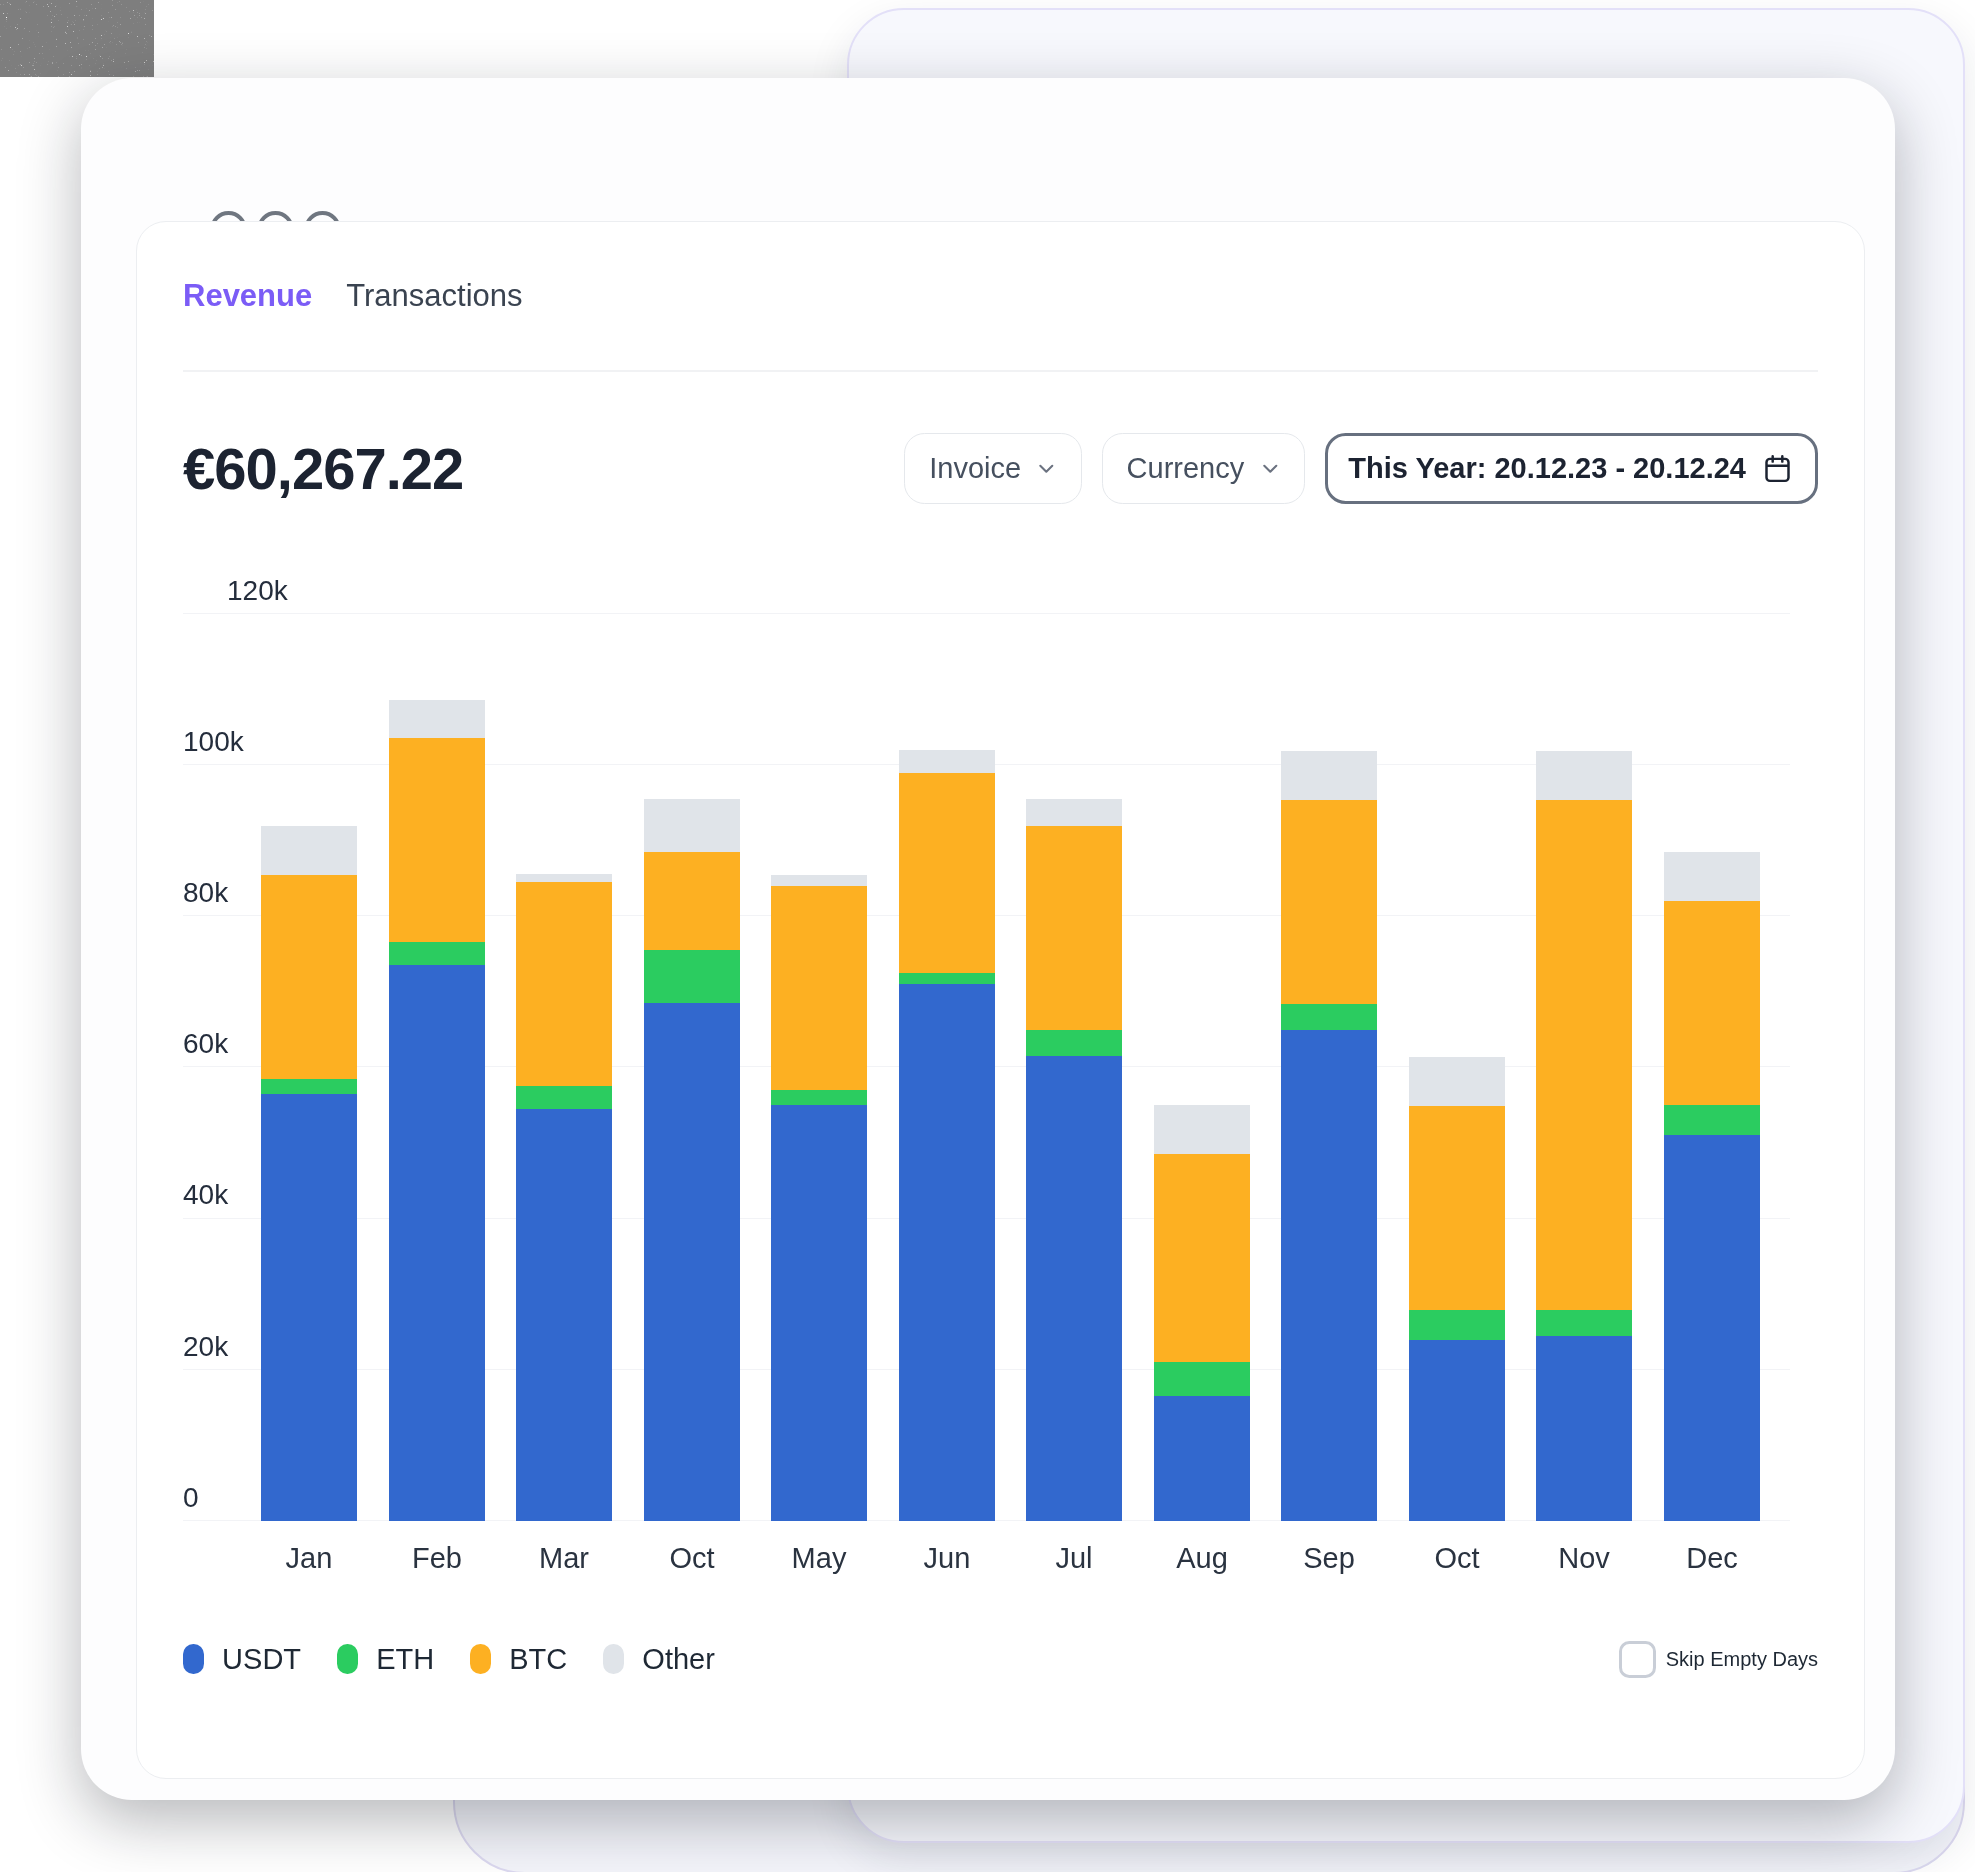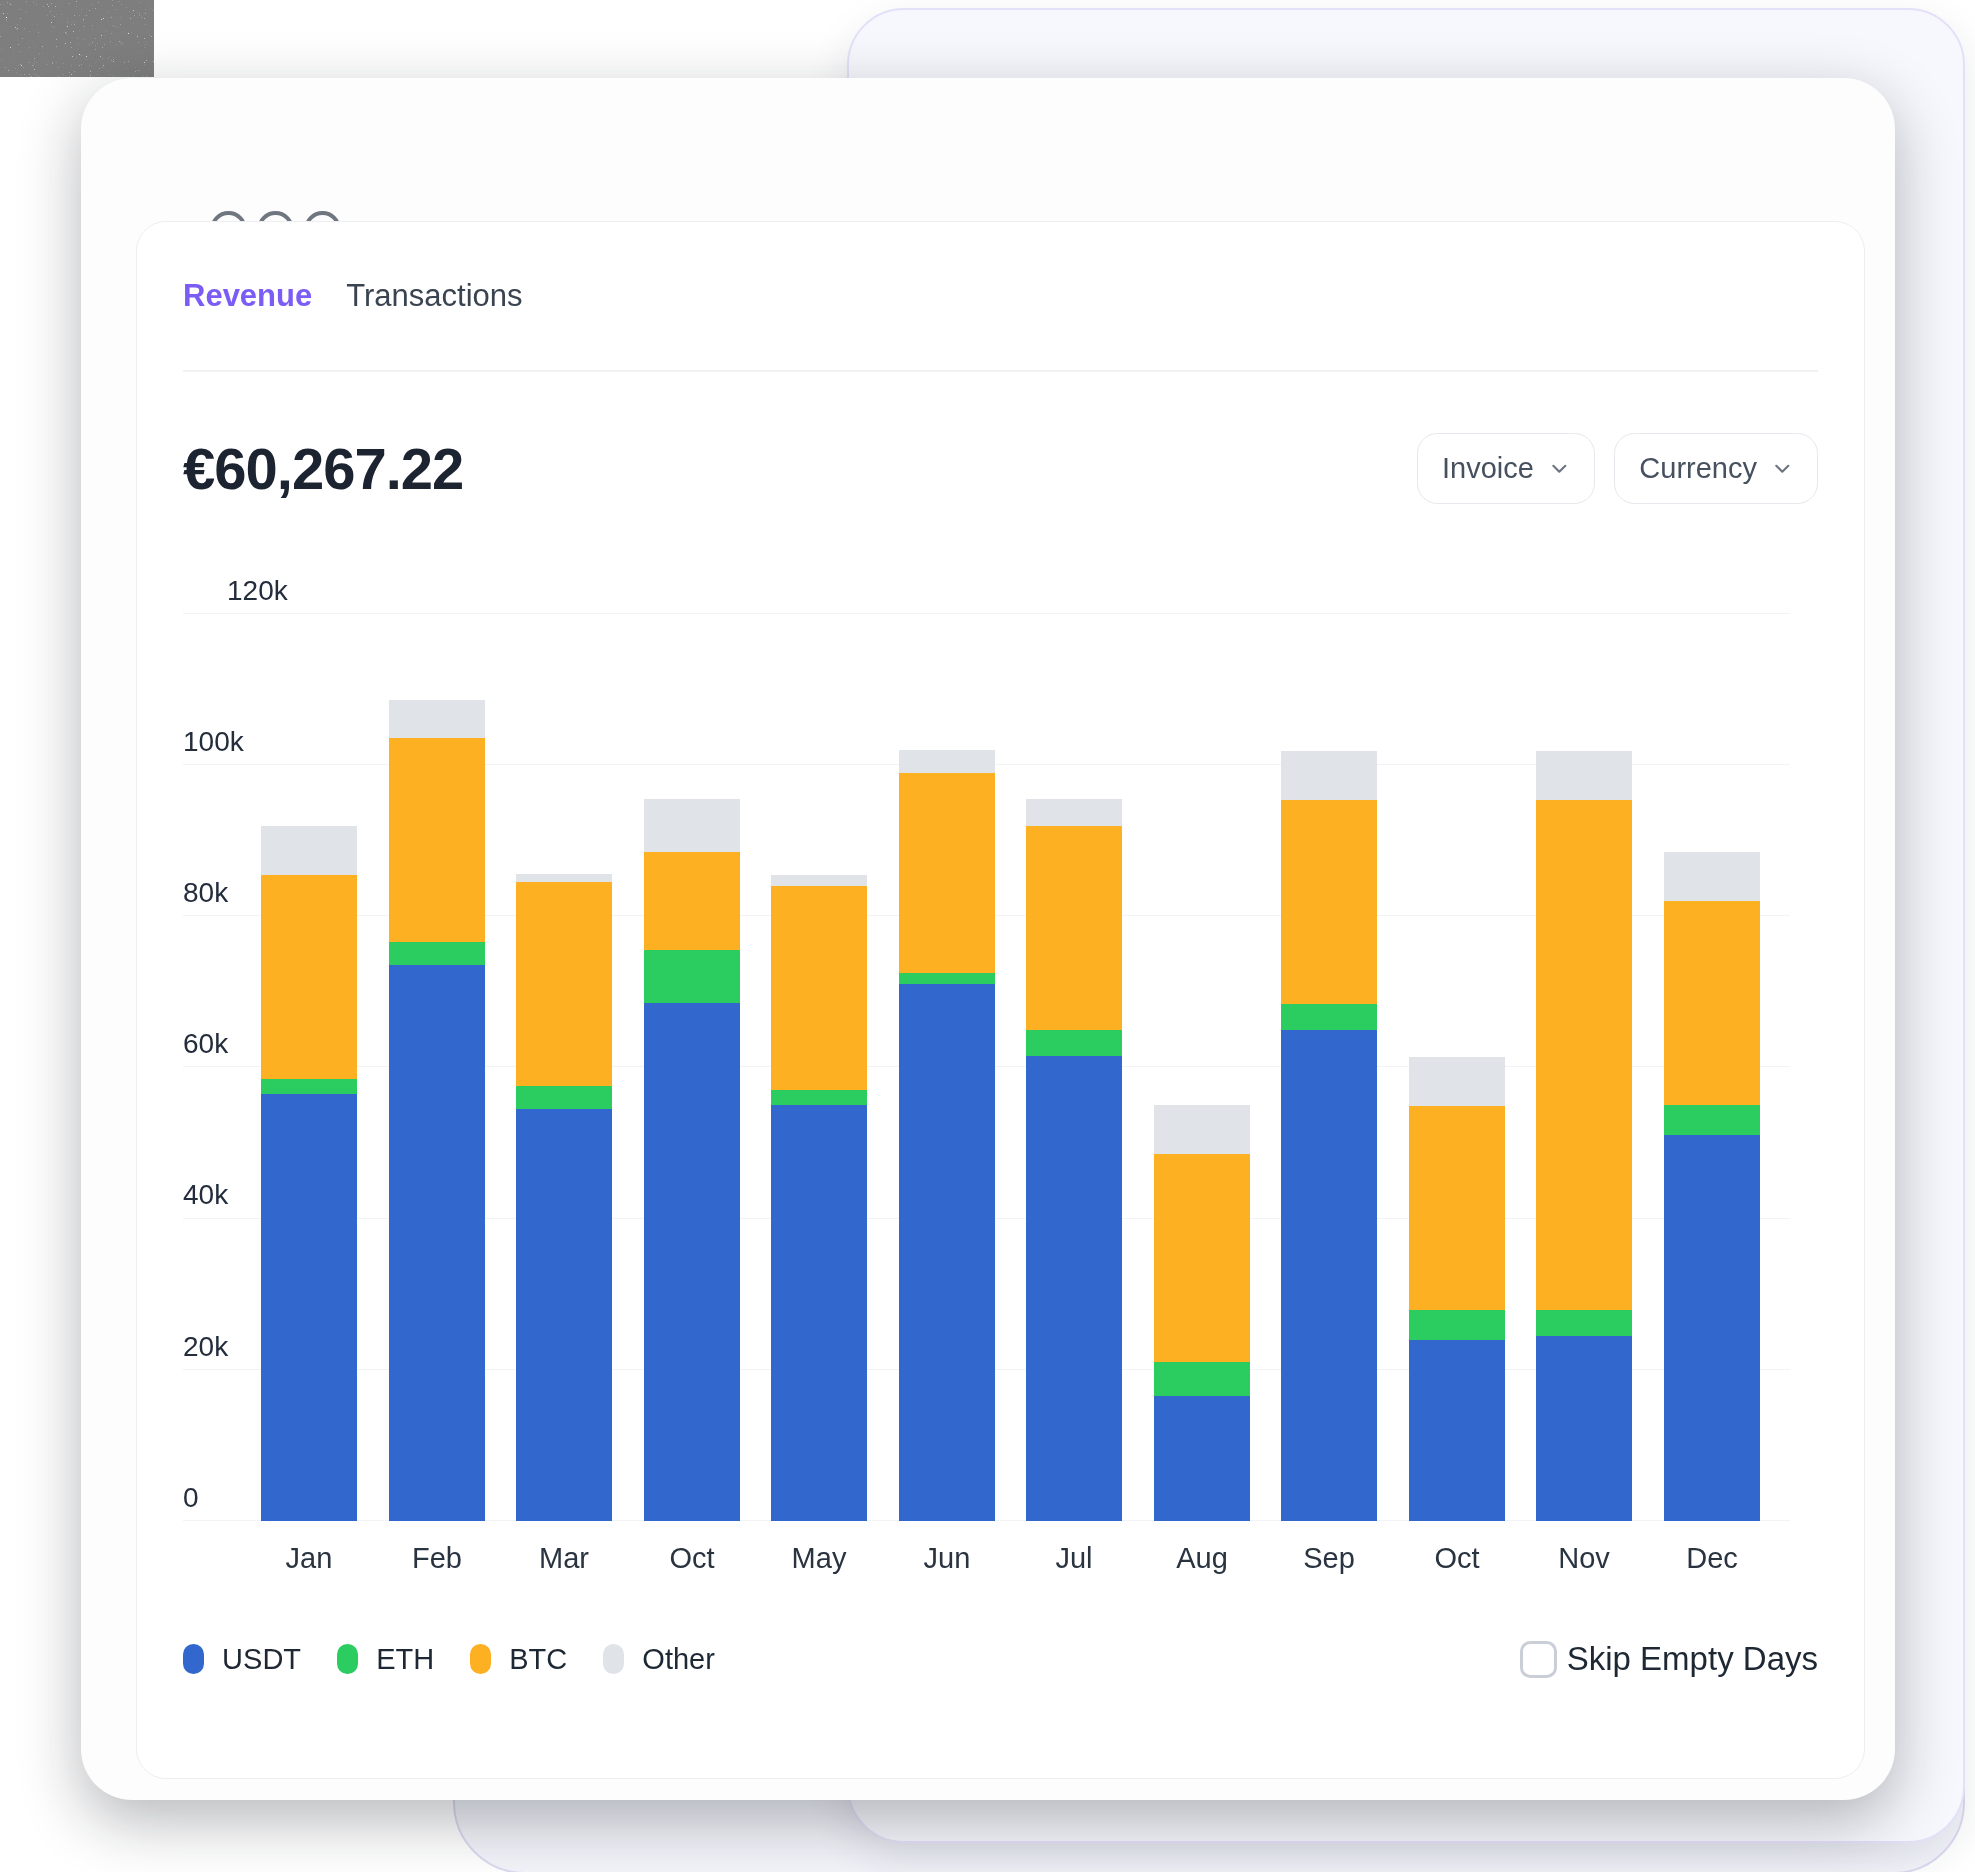--- a/index.html
+++ b/index.html
@@ -48,21 +48,21 @@
   .chart{position:absolute;left:46px;top:392px;width:1607px;height:907px;}
   .gridline{position:absolute;left:0;right:0;height:1.5px;background:#f2f3f6;}
   .ytick{position:absolute;left:0;font-size:28px;font-weight:500;color:#242d3c;}
   .bar{position:absolute;bottom:0;width:96px;display:flex;flex-direction:column-reverse;}
   .bar div{width:100%;}
   .month{position:absolute;top:928px;width:128px;text-align:center;font-size:29px;font-weight:500;color:#2a3340;}
   .legend-row{position:absolute;left:46px;right:46px;top:1414px;height:46px;display:flex;align-items:center;justify-content:space-between;}
   .legend-items{display:flex;align-items:center;gap:36px;}
   .legend-item{display:flex;align-items:center;gap:18.5px;font-size:29px;font-weight:500;color:#1e2834;}
   .pill{width:20.6px;height:30px;border-radius:10.3px;}
-  .checkbox-group{display:flex;align-items:center;gap:10px;font-size:33px;color:#1e2834;font-weight:500;}
+  .checkbox-group{display:flex;align-items:center;gap:10px;font-size:20px;color:#1e2834;font-weight:500;}
   .checkbox{width:37px;height:37px;box-sizing:border-box;border:3.6px solid #c9ced7;border-radius:10.3px;background:#fff;cursor:pointer;}
 </style>
 </head>
 <body>
 
 <svg class="noise-layer" xmlns="http://www.w3.org/2000/svg" viewBox="0 0 300 150" width="154" height="77">
   <filter id="grain">
     <feTurbulence type="fractalNoise" baseFrequency="0.8" numOctaves="2" stitchTiles="stitch"></feTurbulence>
     <feColorMatrix type="matrix" values="0 0 0 0 0  0 0 0 0 0  0 0 0 0 0  1.6 1.6 1.6 0 -1.1"></feColorMatrix>
     <feComponentTransfer>
@@ -102,20 +102,28 @@
         </svg>
       </div>
 
       <div class="btn">
         <span>Currency</span>
         <svg class="chev" viewBox="0 0 24 24" fill="none">
           <path d="M5 9 L12 16 L19 9" stroke="#6b7280" stroke-width="2.4" stroke-linecap="round" stroke-linejoin="round"></path>
         </svg>
       </div>
 
+      <div class="btn date">
+        <span>This Year: 20.12.23 - 20.12.24</span>
+        <svg class="cal" viewBox="0 0 24 24" fill="none">
+          <rect x="4" y="5" width="16" height="16" rx="2.5" stroke="#1c2331" stroke-width="1.8"></rect>
+          <path d="M4 10 H20" stroke="#1c2331" stroke-width="1.8"></path>
+          <path d="M8.5 3 V7 M15.5 3 V7" stroke="#1c2331" stroke-width="1.8" stroke-linecap="round"></path>
+        </svg>
+      </div>
     </div>
 
     <div class="chart" id="chart">
         <div class="gridline" style="bottom: 0px;"></div>
         <div class="ytick" style="bottom: 7.2px;">0</div>
         <div class="gridline" style="bottom: 151px;"></div>
         <div class="ytick" style="bottom: 158px;">20k</div>
         <div class="gridline" style="bottom: 302px;"></div>
         <div class="ytick" style="bottom: 310px;">40k</div>
         <div class="gridline" style="bottom: 454px;"></div>

